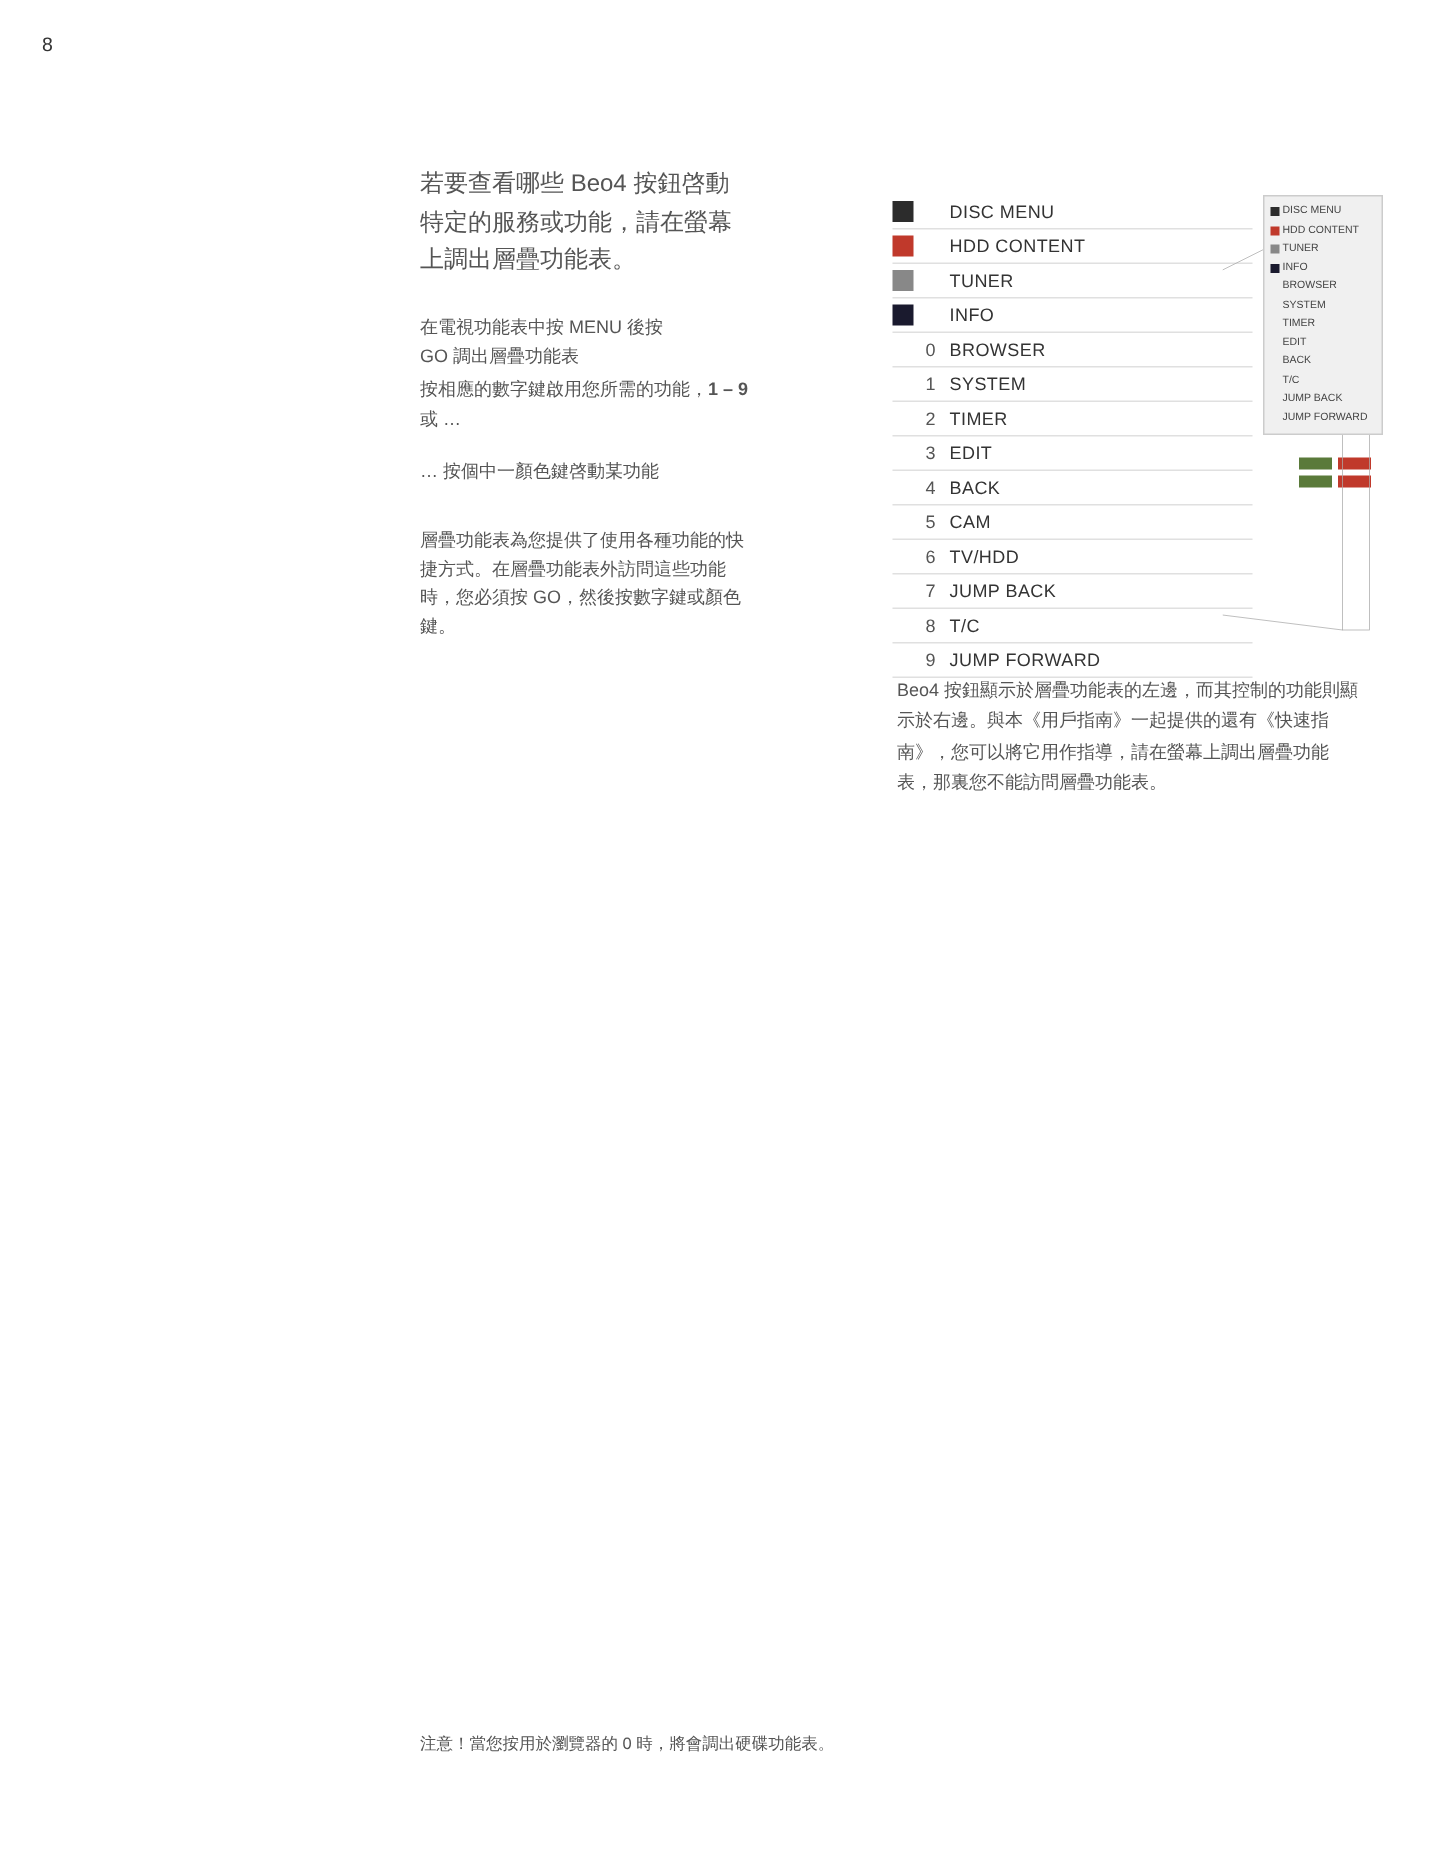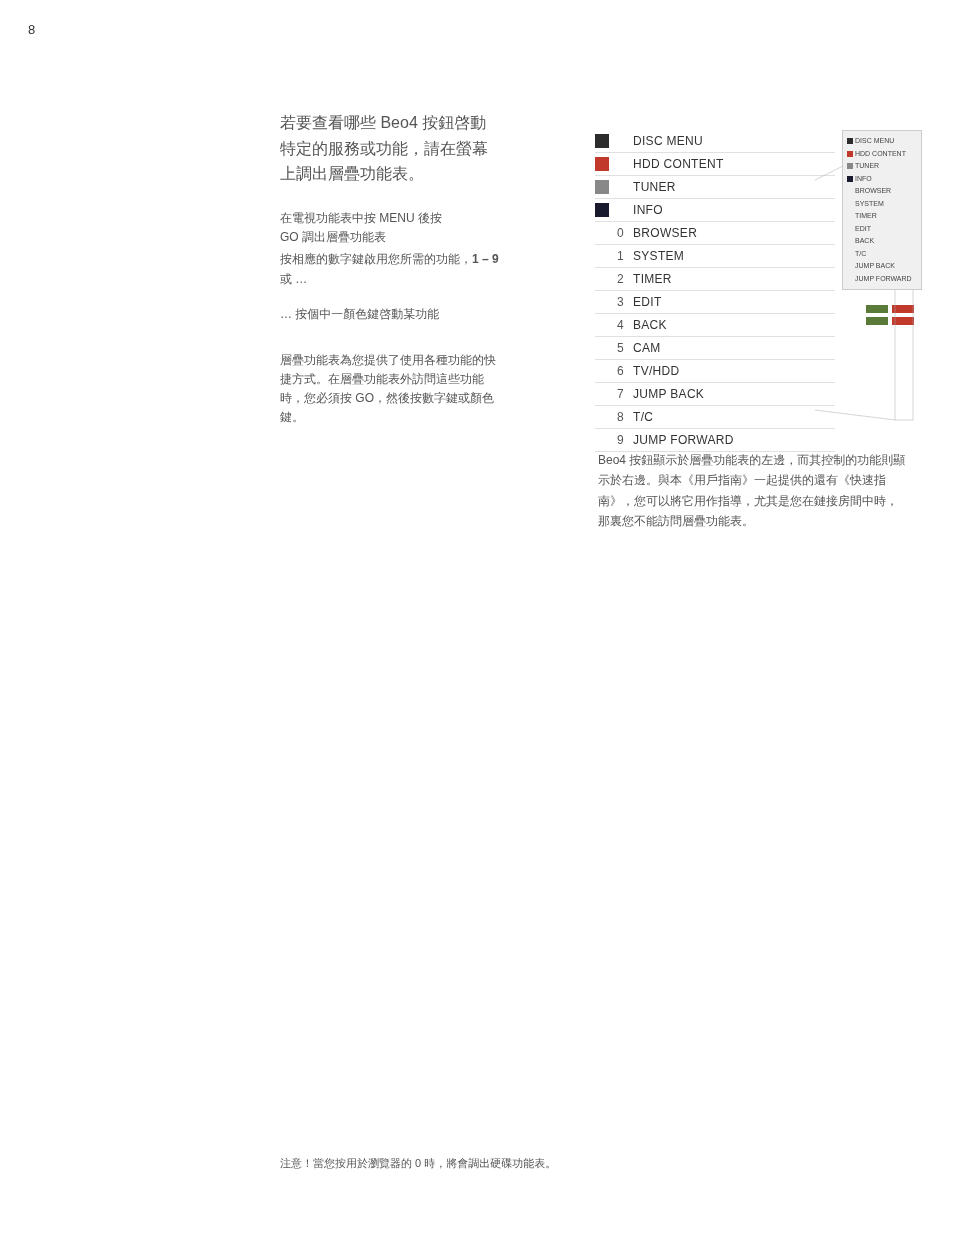--- a/index.html
+++ b/index.html
@@ -358,15 +358,15 @@
     <div class="thumbnail-item">
       <div style="width: 6px; flex-shrink: 0;"></div>
       <span>JUMP BACK</span>
     </div>
     <div class="thumbnail-item">
       <div style="width: 6px; flex-shrink: 0;"></div>
       <span>JUMP FORWARD</span>
     </div>
   </div>
 
-<div class="description-text">Beo4 按鈕顯示於層疊功能表的左邊，而其控制的功能則顯示於右邊。與本《用戶指南》一起提供的還有《快速指南》，您可以將它用作指導，尤其是您在鏈接房間中時，那裏您不能訪問層疊功能表。</div>
+<div class="description-text">Beo4 按鈕顯示於層疊功能表的左邊，而其控制的功能則顯示於右邊。與本《用戶指南》一起提供的還有《快速指南》，您可以將它用作指導，請在螢幕上調出層疊功能表，那裏您不能訪問層疊功能表。</div>
 
 <div class="bottom-note">注意！當您按用於瀏覽器的 0 時，將會調出硬碟功能表。</div>
 
 </body></html>

